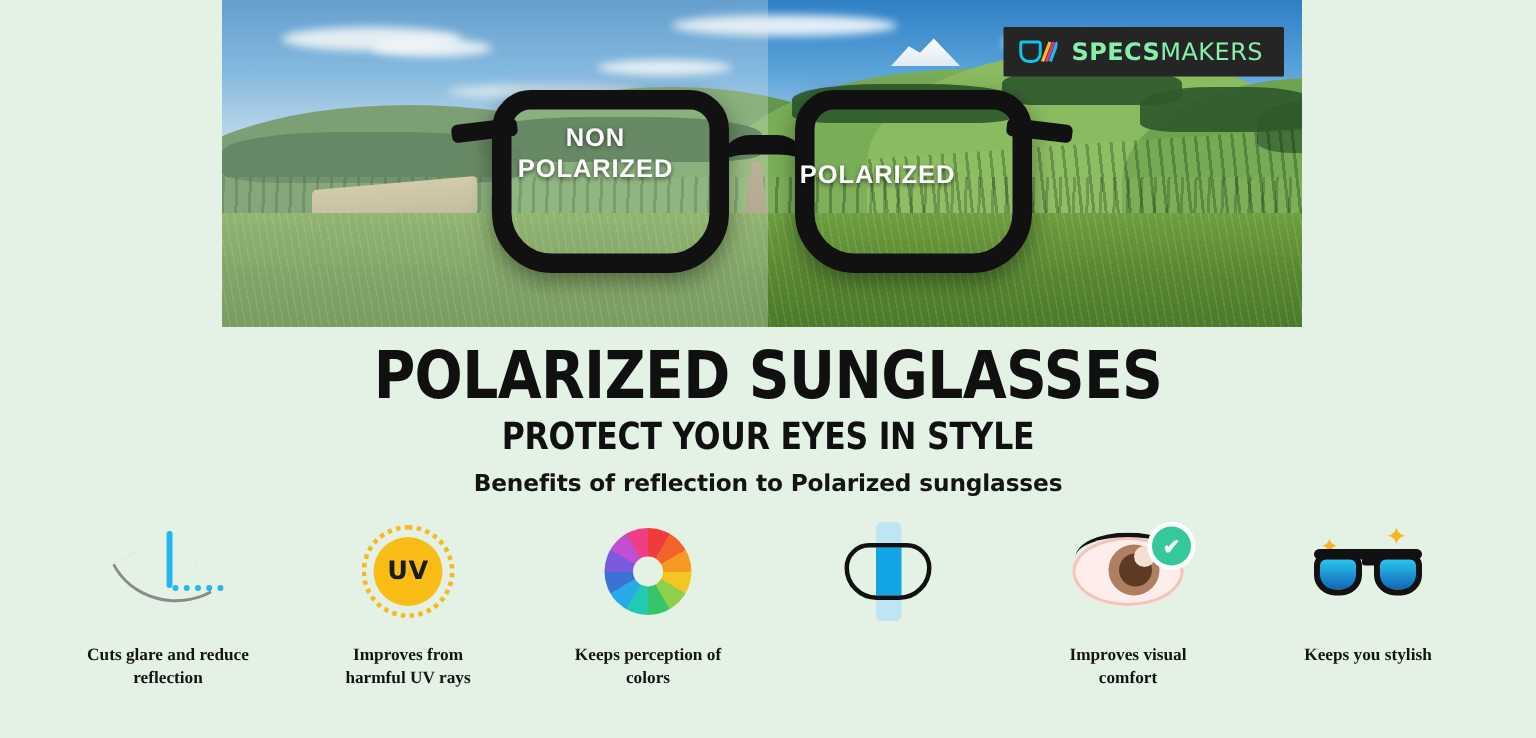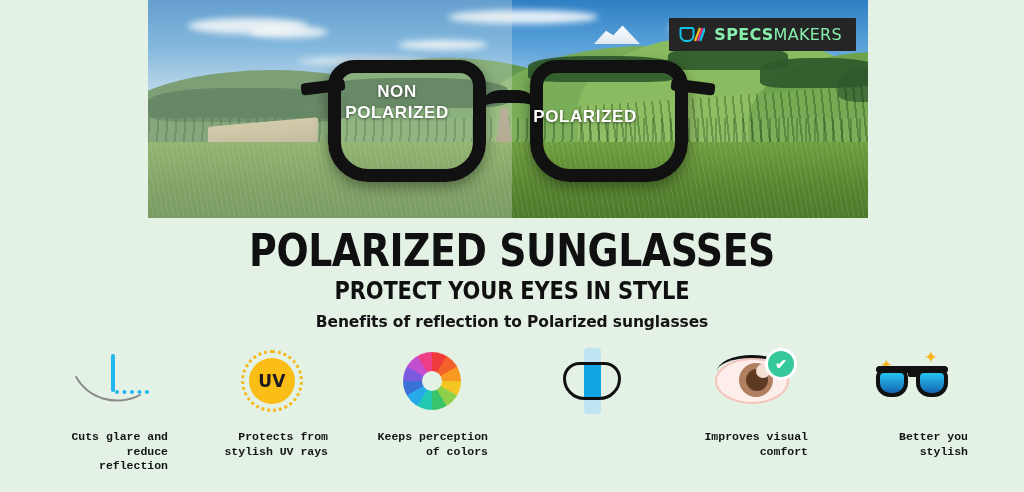--- a/index.html
+++ b/index.html
@@ -152,22 +152,22 @@
   }
 
   
   .benefits{
     position:absolute;left:56px;top:344px;width:912px;
     display:flex;justify-content:space-between;align-items:flex-start;
   }
   .benefit{width:112px;display:flex;flex-direction:column;align-items:center;}
   .b-icon{height:74px;display:flex;align-items:center;justify-content:center;}
   .b-caption{
-    margin-top:12px;text-align:right;
-    font-family:Liberation Mono, monospace;
+    margin-top:12px;text-align:center;
+    font-family:Liberation Serif, serif;
     font-weight:700;font-size:11.5px;line-height:14.5px;color:#141414;
   }
 
   
   .ic-glare{position:relative;width:66px;height:62px;}
   .glare-v{position:absolute;left:32px;top:4px;width:4px;height:38px;background:#25b6ef;border-radius:2px;}
   .glare-h{position:absolute;left:36px;top:40px;width:34px;height:0;
     border-top:4px dotted #25b6ef;}
   .glare-curve{
     position:absolute;left:4px;top:12px;width:48px;height:46px;
@@ -333,21 +333,21 @@
       <div class="b-caption">Cuts glare and reduce reflection</div>
     </div>
 
     <div class="benefit">
       <div class="b-icon">
         <div class="ic-uv">
           <div class="uv-ring"></div>
           <div class="uv-core">UV</div>
         </div>
       </div>
-      <div class="b-caption">Protects from stylish UV rays</div>
+      <div class="b-caption">Improves from harmful UV rays</div>
     </div>
 
 
     <div class="benefit">
       <div class="b-icon">
         <div class="ic-wheel">
           <div class="wheel-hole"></div>
         </div>
       </div>
       <div class="b-caption">Keeps perception of colors</div>
@@ -382,17 +382,17 @@
       <div class="b-icon">
         <div class="ic-shades">
           <div class="spark sp1">✦</div>
           <div class="spark sp2">✦</div>
           <div class="sh-top"></div>
           <div class="sh-lens sh-l"></div>
           <div class="sh-bridge"></div>
           <div class="sh-lens sh-r"></div>
         </div>
       </div>
-      <div class="b-caption">Better you stylish</div>
+      <div class="b-caption">Keeps you stylish</div>
     </div>
 
   </div>
 </div>
 
 </body></html>

